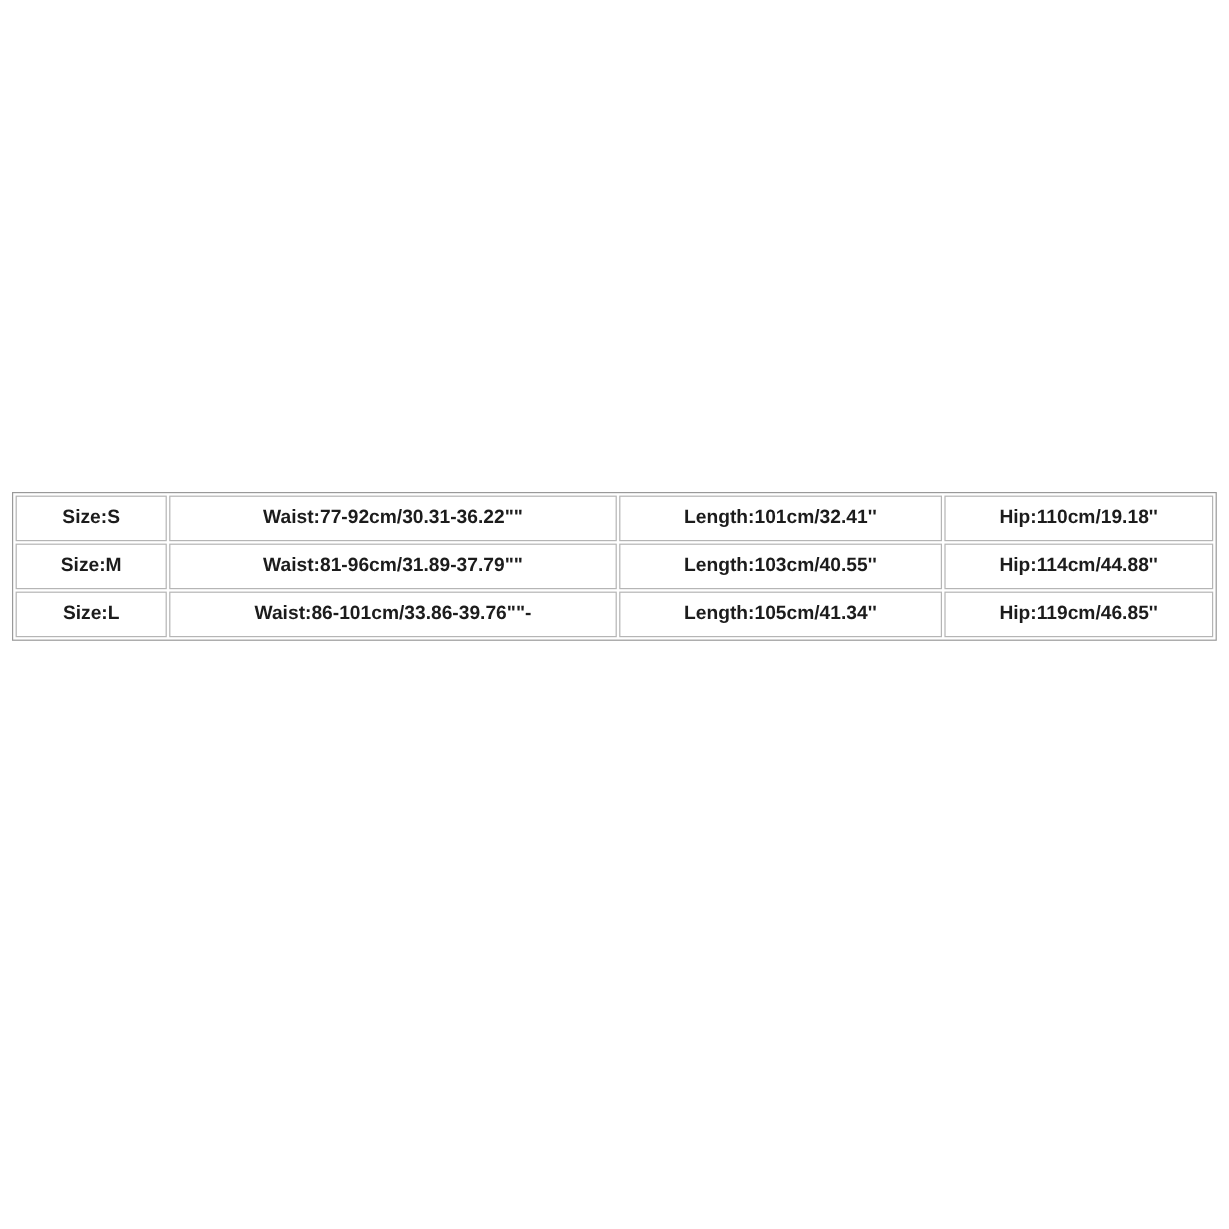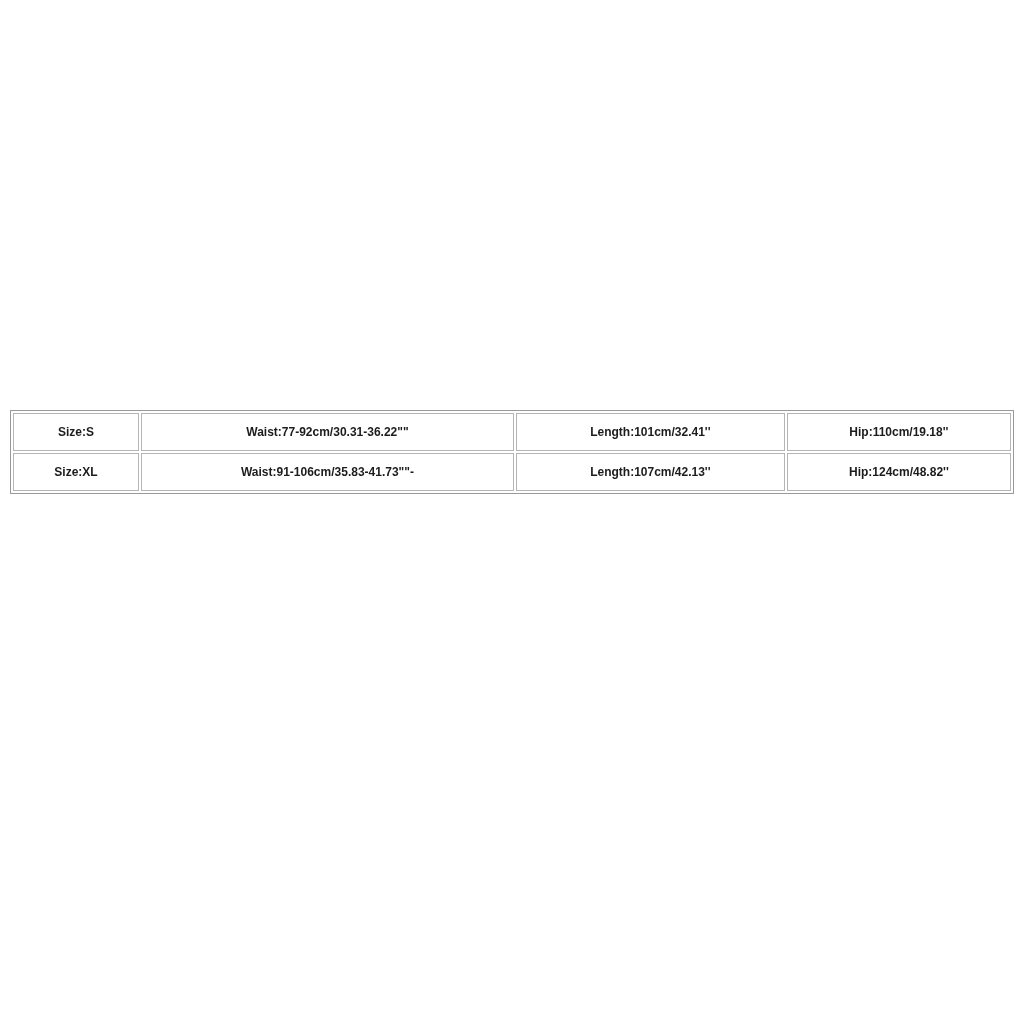--- a/index.html
+++ b/index.html
@@ -30,21 +30,21 @@
     border-spacing: 2px;
     border: 1px solid #999999;
     background: #ffffff;
   }
   table.size-table td {
     border: 1px solid #b5b5b5;
     background: #ffffff;
     height: 36px;
     text-align: center;
     vertical-align: middle;
-    font-size: 12px;
+    font-size: 16px;
     font-weight: bold;
     color: #1c1c1c;
     white-space: nowrap;
     overflow: hidden;
     padding: 0 2px;
   }
   col.c-size   { width: 12.7%; }
   col.c-waist  { width: 37.6%; }
   col.c-length { width: 27.1%; }
   col.c-hip    { width: 22.6%; }
@@ -62,21 +62,27 @@
         <col class="c-hip">
       </colgroup>
       <tbody>
         <tr>
           <td>Size:S</td>
           <td>Waist:77-92cm/30.31-36.22""</td>
           <td>Length:101cm/32.41''</td>
           <td>Hip:110cm/19.18''</td>
         </tr>
         <tr>
-          <td>Size:XL</td>
-          <td>Waist:91-106cm/35.83-41.73""-</td>
-          <td>Length:107cm/42.13''</td>
-          <td>Hip:124cm/48.82''</td>
+          <td>Size:M</td>
+          <td>Waist:81-96cm/31.89-37.79""</td>
+          <td>Length:103cm/40.55''</td>
+          <td>Hip:114cm/44.88''</td>
+        </tr>
+        <tr>
+          <td>Size:L</td>
+          <td>Waist:86-101cm/33.86-39.76""-</td>
+          <td>Length:105cm/41.34''</td>
+          <td>Hip:119cm/46.85''</td>
         </tr>
       </tbody>
     </table>
   </div>
 </div>
 
 </body></html>

